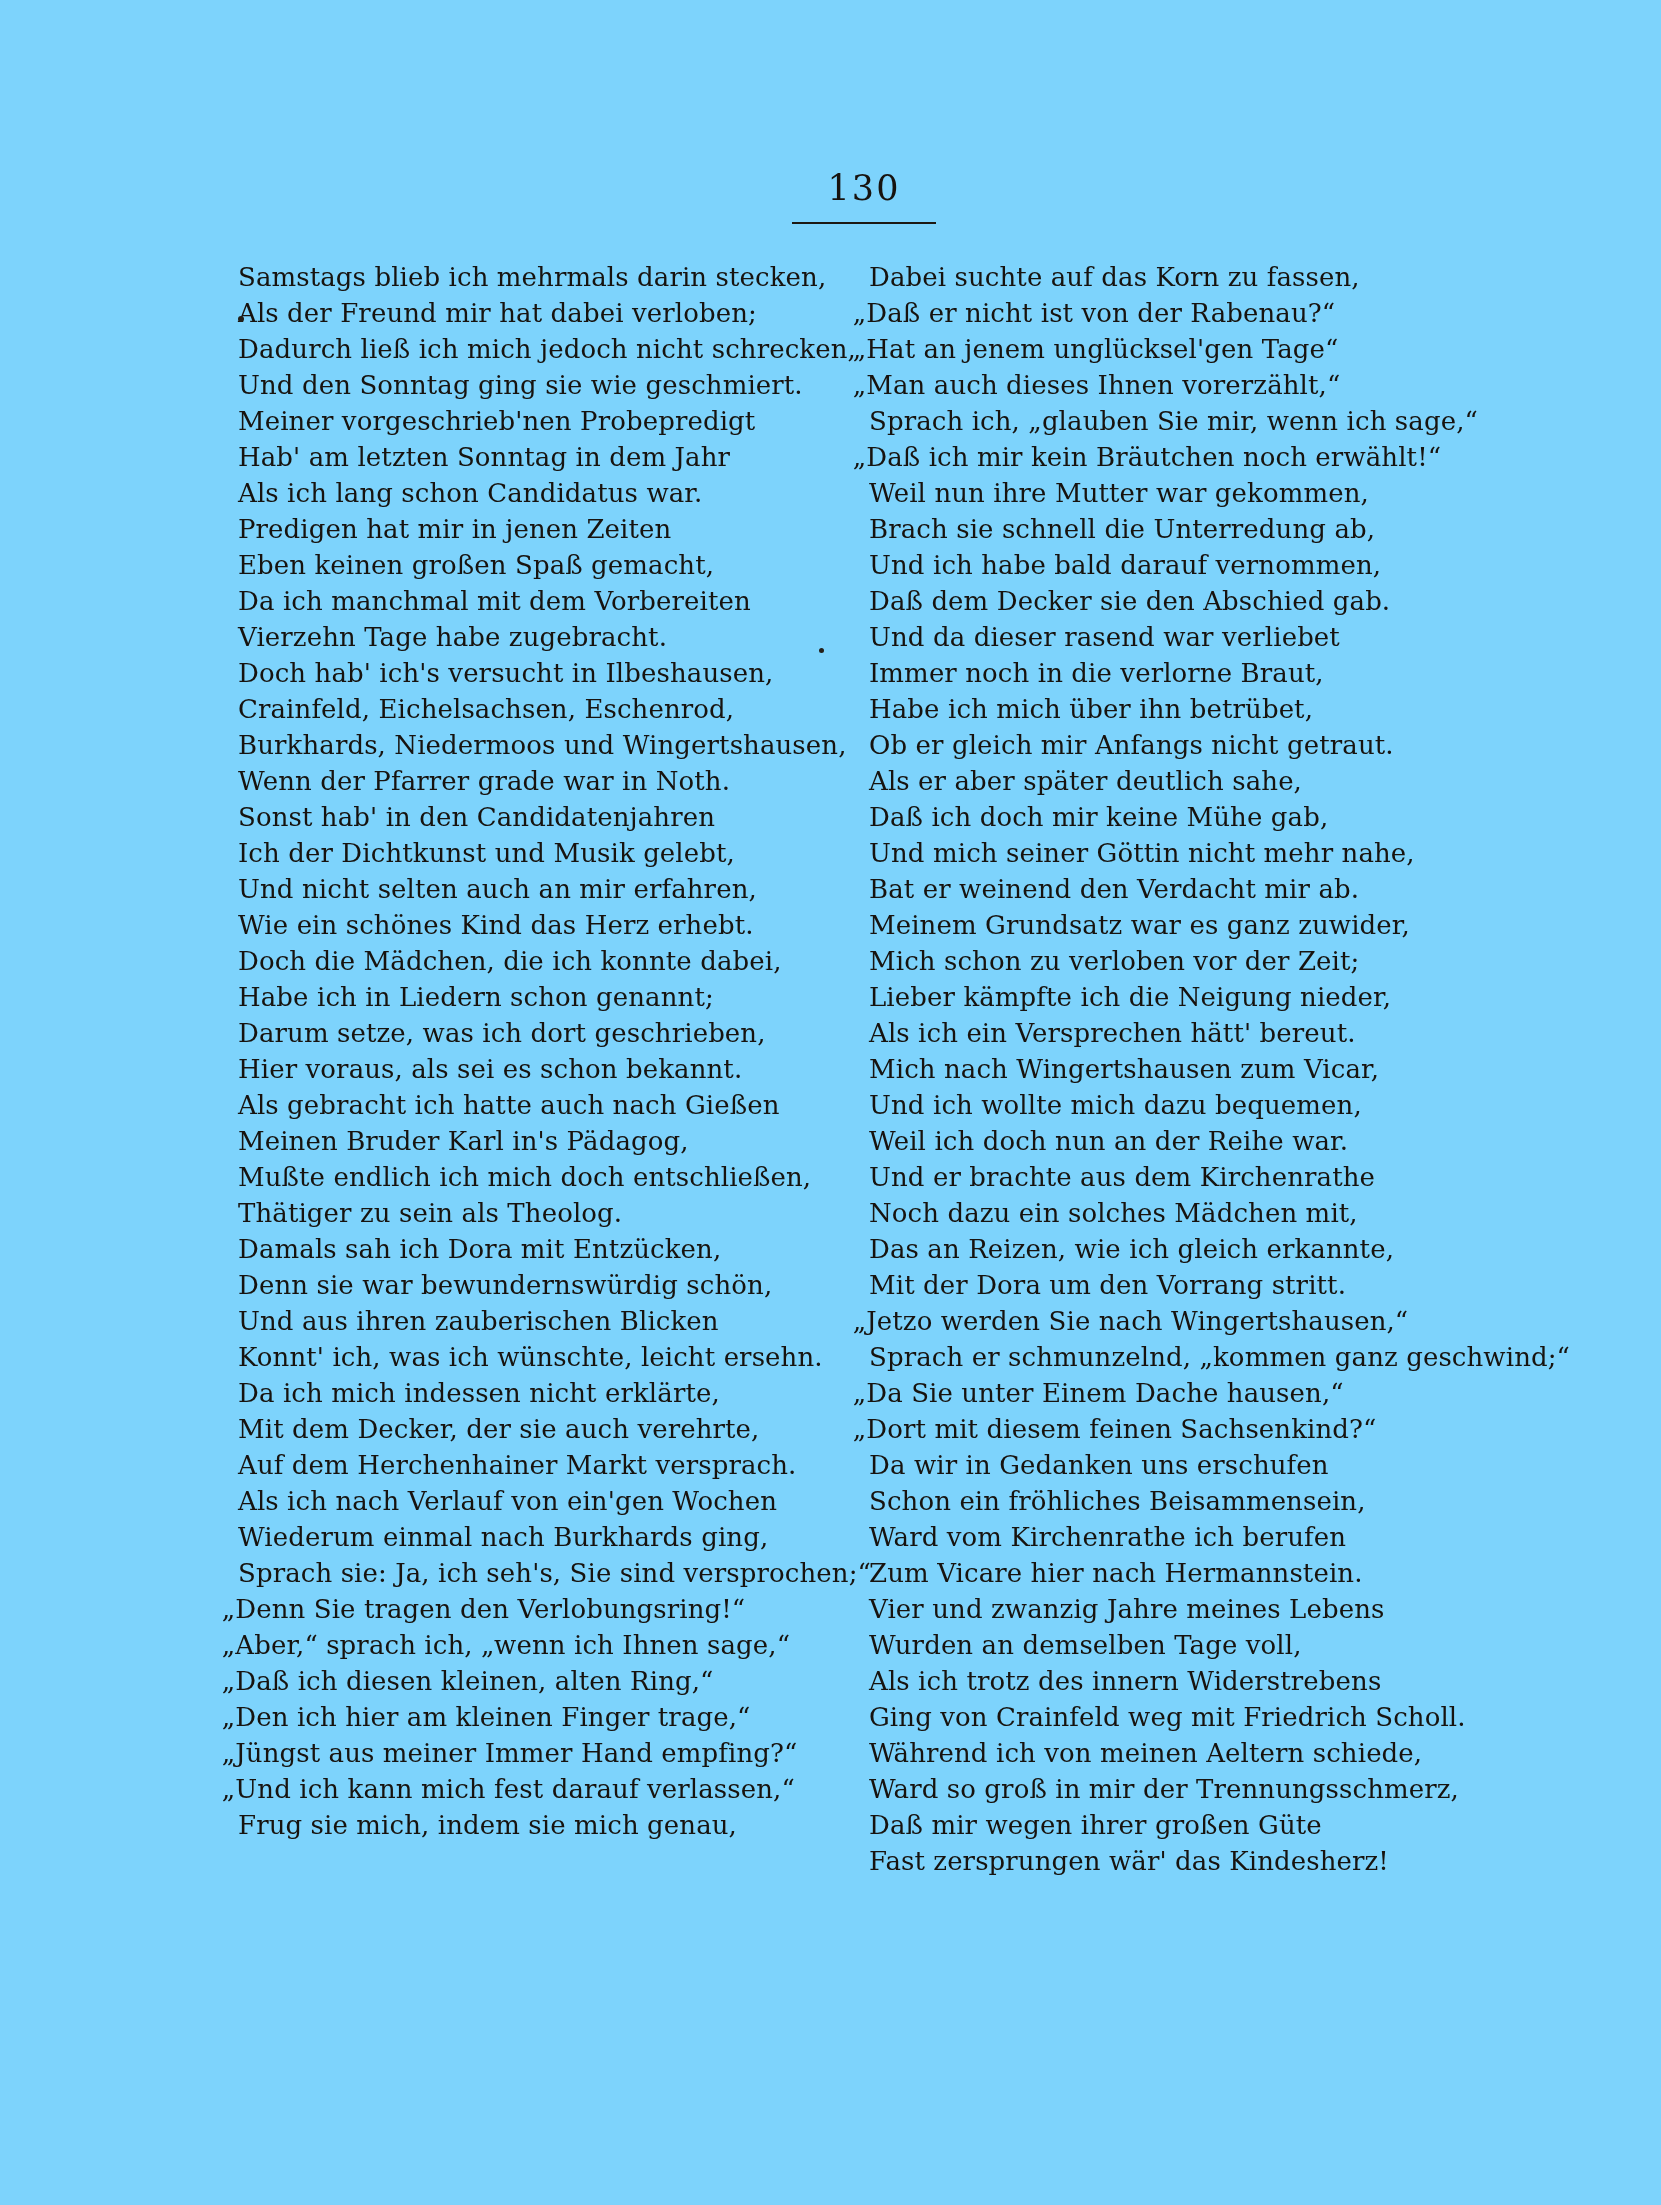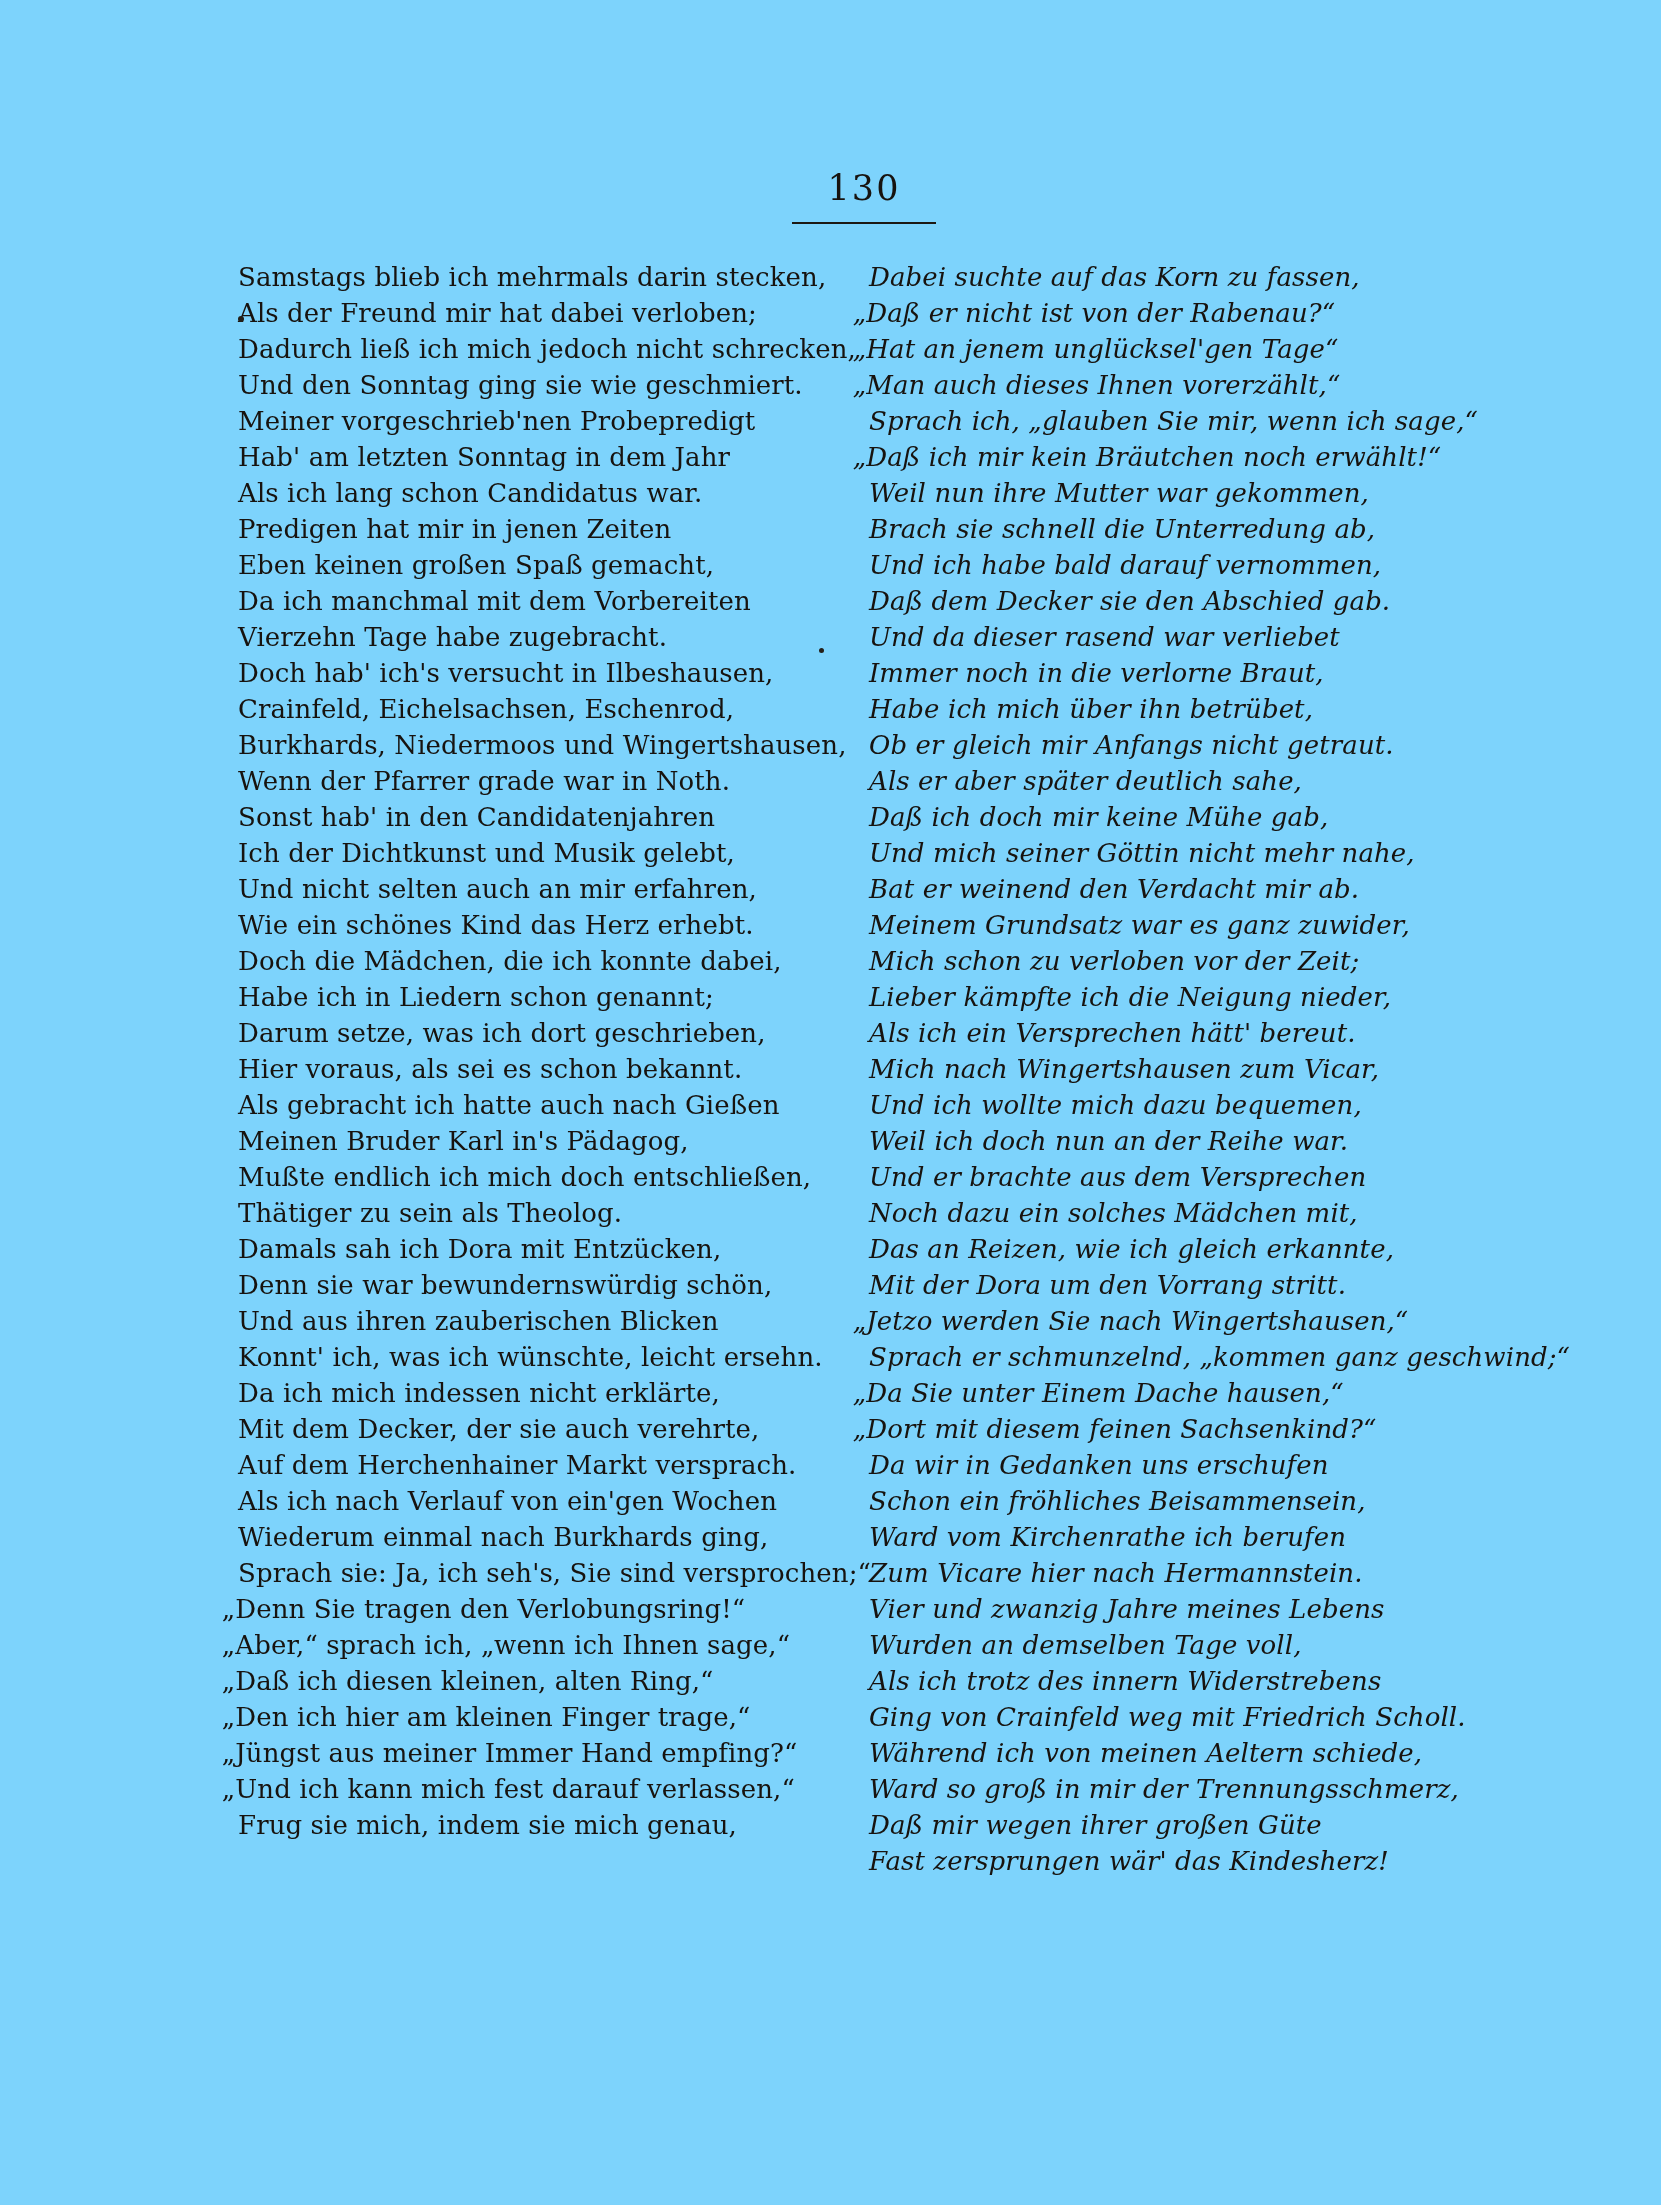--- a/index.html
+++ b/index.html
@@ -36,21 +36,21 @@
   }
   .column {
     position: absolute;
     top: 259px;
     font-size: 26px;
     line-height: 36px;
     white-space: nowrap;
     letter-spacing: 0.1px;
   }
   .column-left  { left: 238px;  width: 610px; }
-  .column-right { left: 869px; width: 610px; font-style: italic; }
+  .column-right { left: 869px; width: 610px; }
   .line { height: 36px; }
   .line.hang { text-indent: -16.3px; }
   .speck {
     position: absolute;
     background: #241f18;
     border-radius: 50%;
   }
   .speck-1 { left: 238px;  top: 316px; width: 6.1px; height: 6.1px; }
   .speck-2 { left: 819px; top: 648px; width: 5.4px; height: 5.4px; }
 </style>
@@ -127,21 +127,21 @@
       <div class="line">Daß ich doch mir keine Mühe gab,</div>
       <div class="line">Und mich seiner Göttin nicht mehr nahe,</div>
       <div class="line">Bat er weinend den Verdacht mir ab.</div>
       <div class="line">Meinem Grundsatz war es ganz zuwider,</div>
       <div class="line">Mich schon zu verloben vor der Zeit;</div>
       <div class="line">Lieber kämpfte ich die Neigung nieder,</div>
       <div class="line">Als ich ein Versprechen hätt' bereut.</div>
       <div class="line">Mich nach Wingertshausen zum Vicar,</div>
       <div class="line">Und ich wollte mich dazu bequemen,</div>
       <div class="line">Weil ich doch nun an der Reihe war.</div>
-      <div class="line">Und er brachte aus dem Versprechen</div>
+      <div class="line">Und er brachte aus dem Kirchenrathe</div>
       <div class="line">Noch dazu ein solches Mädchen mit,</div>
       <div class="line">Das an Reizen, wie ich gleich erkannte,</div>
       <div class="line">Mit der Dora um den Vorrang stritt.</div>
       <div class="line hang">„Jetzo werden Sie nach Wingertshausen,“</div>
       <div class="line">Sprach er schmunzelnd, „kommen ganz geschwind;“</div>
       <div class="line hang">„Da Sie unter Einem Dache hausen,“</div>
       <div class="line hang">„Dort mit diesem feinen Sachsenkind?“</div>
       <div class="line">Da wir in Gedanken uns erschufen</div>
       <div class="line">Schon ein fröhliches Beisammensein,</div>
       <div class="line">Ward vom Kirchenrathe ich berufen</div>

